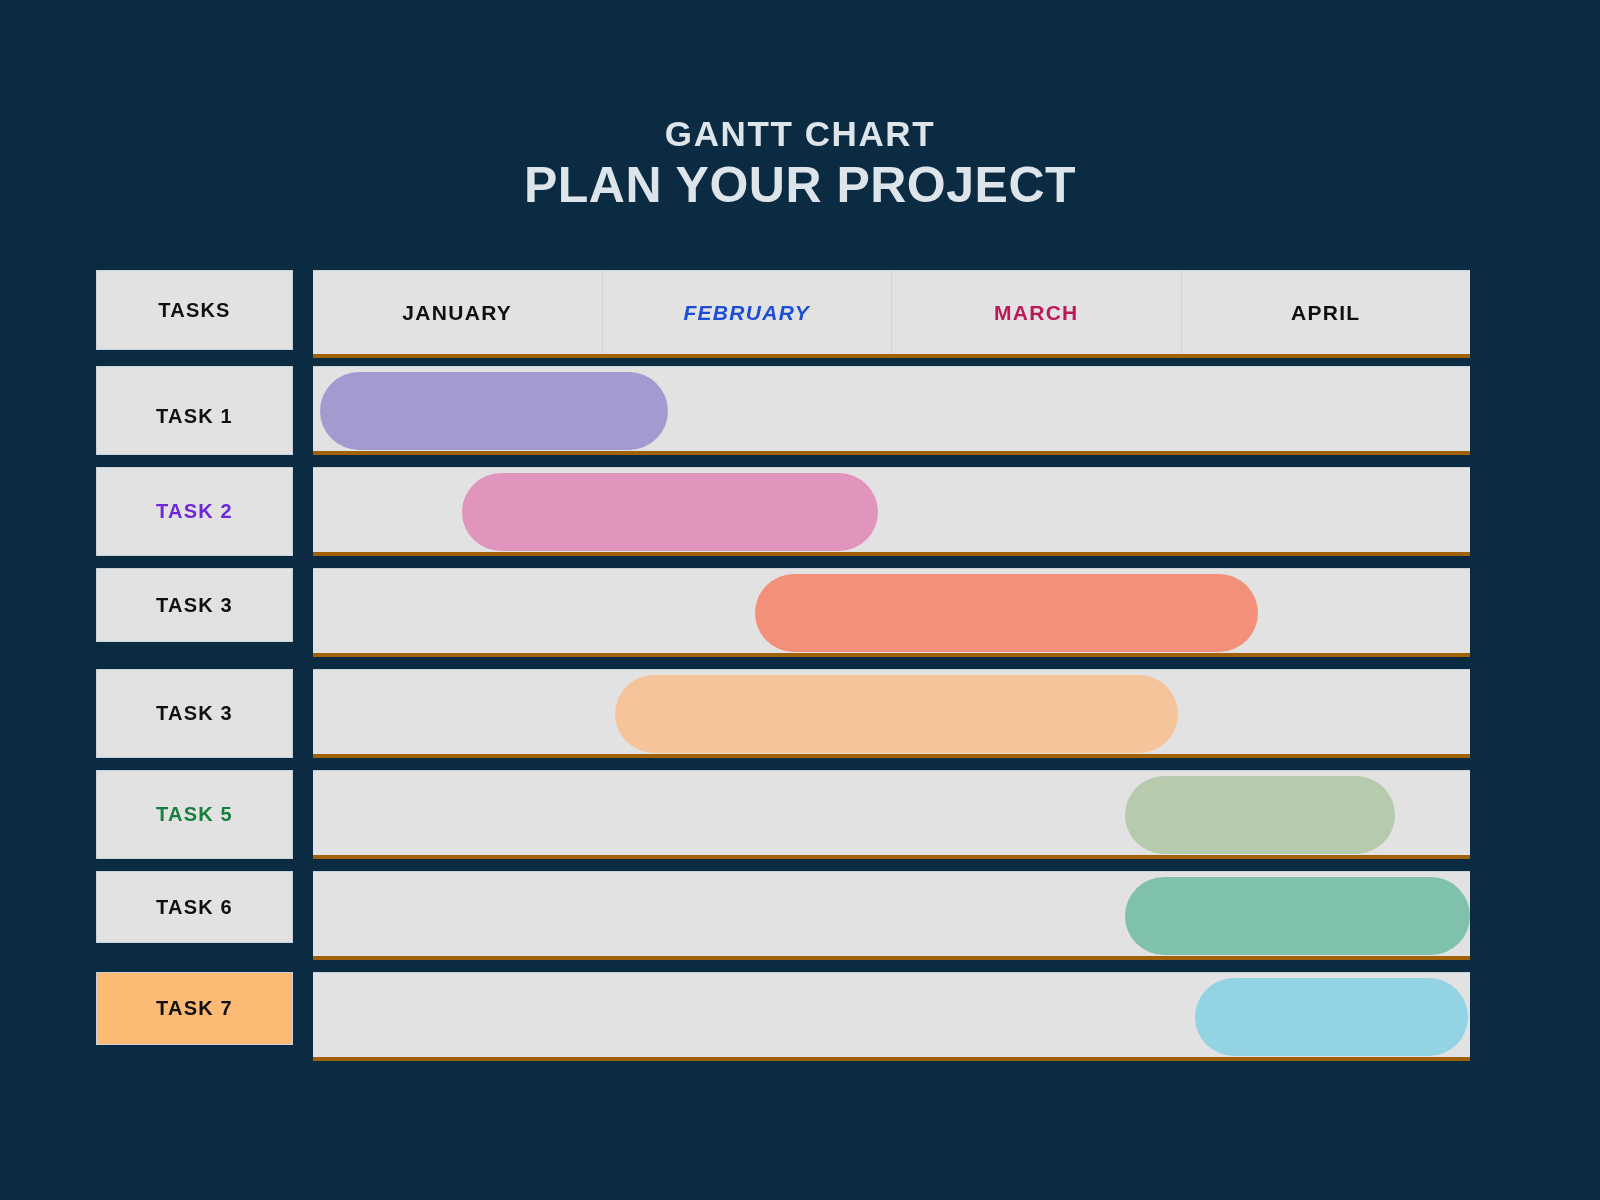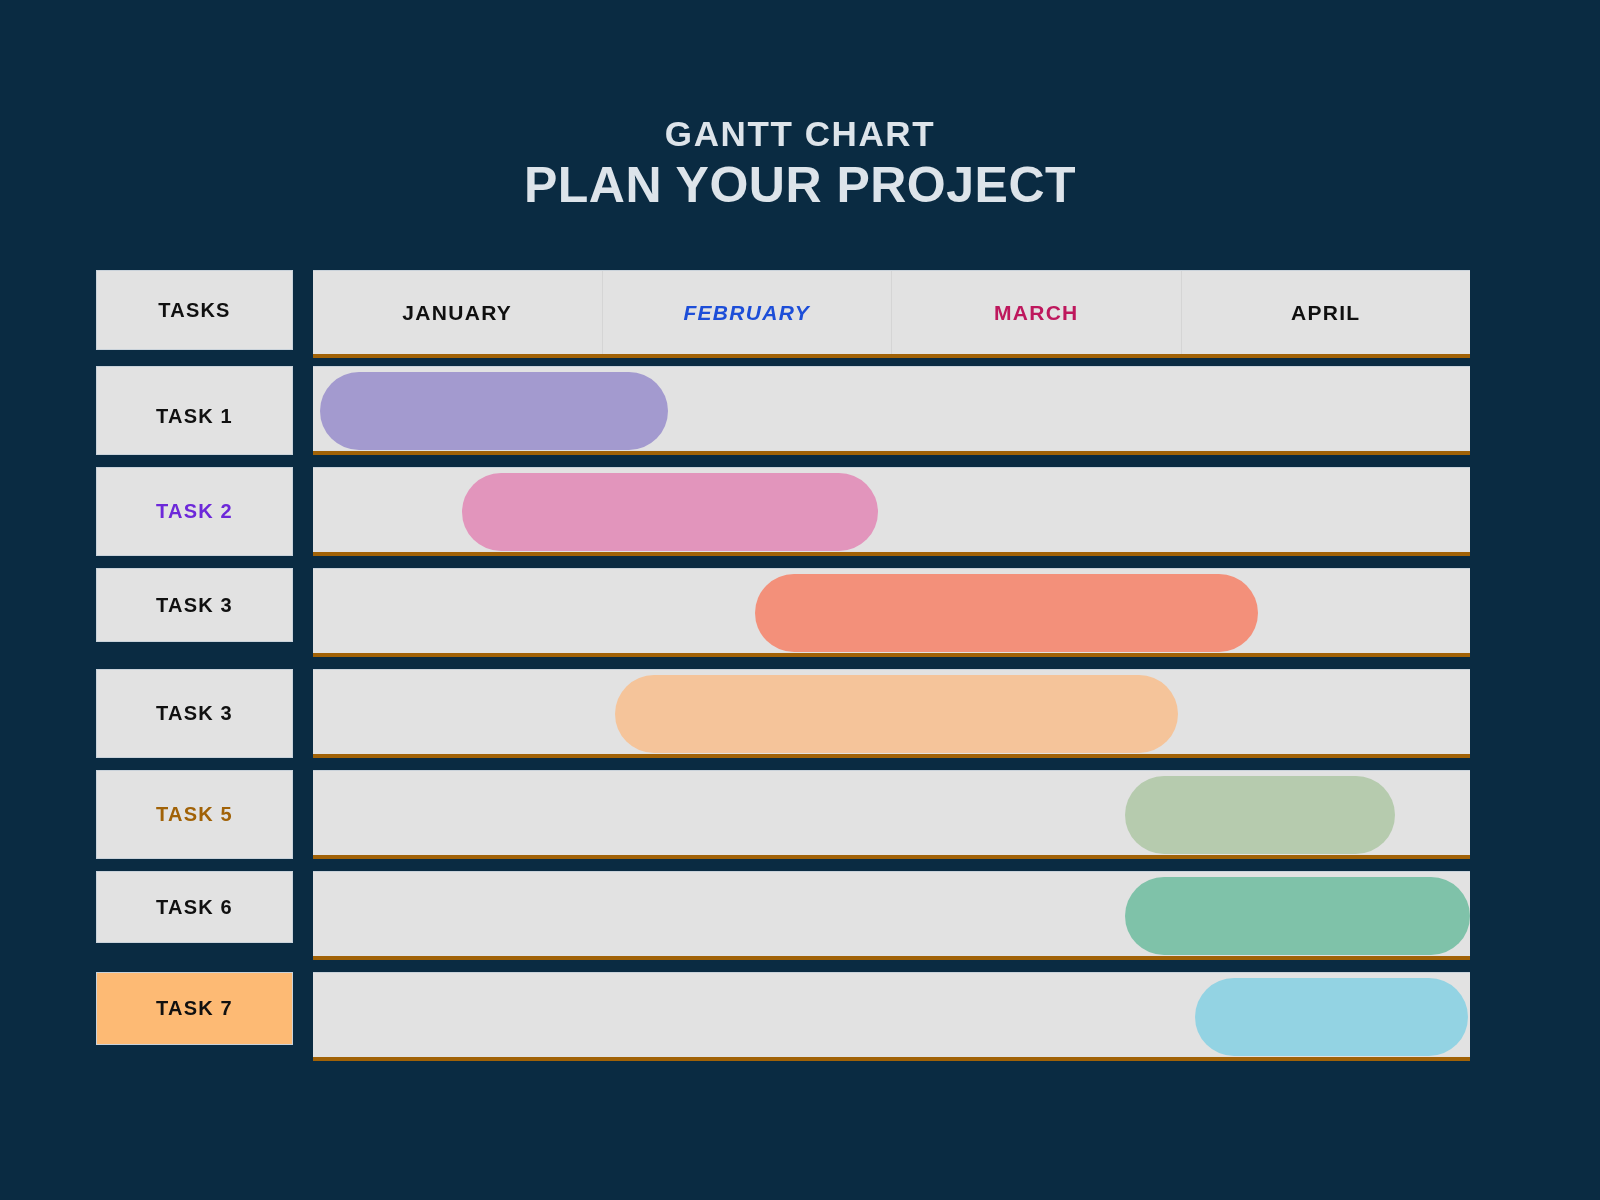--- a/index.html
+++ b/index.html
@@ -155,21 +155,21 @@
         <span class="label-text" style="color: rgb(16, 16, 16);">TASK 3</span>
       </div>
       <div class="cell track" style="top: 568px; height: 89px; background: rgb(226, 226, 226);"></div>
       <div class="bar" title="TASK 3" style="left: 755px; width: 503px; top: 574px; height: 78px; background: rgb(243, 144, 122);"></div>
       <div class="cell label-cell" style="top: 669px; height: 89px; background: rgb(226, 226, 226);">
         <span class="label-text" style="color: rgb(16, 16, 16);">TASK 3</span>
       </div>
       <div class="cell track" style="top: 669px; height: 89px; background: rgb(226, 226, 226);"></div>
       <div class="bar" title="TASK 4" style="left: 615px; width: 563px; top: 675px; height: 78px; background: rgb(245, 196, 154);"></div>
       <div class="cell label-cell" style="top: 770px; height: 89px; background: rgb(226, 226, 226);">
-        <span class="label-text" style="color: #a16207;">TASK 5</span>
+        <span class="label-text" style="color: #15803d;">TASK 5</span>
       </div>
       <div class="cell track" style="top: 770px; height: 89px; background: rgb(226, 226, 226);"></div>
       <div class="bar" title="TASK 5" style="left: 1125px; width: 270px; top: 776px; height: 78px; background: rgb(182, 203, 174);"></div>
       <div class="cell label-cell" style="top: 871px; height: 72px; background: rgb(226, 226, 226);">
         <span class="label-text" style="color: rgb(16, 16, 16);">TASK 6</span>
       </div>
       <div class="cell track" style="top: 871px; height: 89px; background: rgb(226, 226, 226);"></div>
       <div class="bar" title="TASK 6" style="left: 1125px; width: 345px; top: 877px; height: 78px; background: rgb(127, 194, 169);"></div>
       <div class="cell label-cell" style="top: 972px; height: 73px; background: #fdba74;">
         <span class="label-text" style="color: rgb(16, 16, 16);">TASK 7</span>

